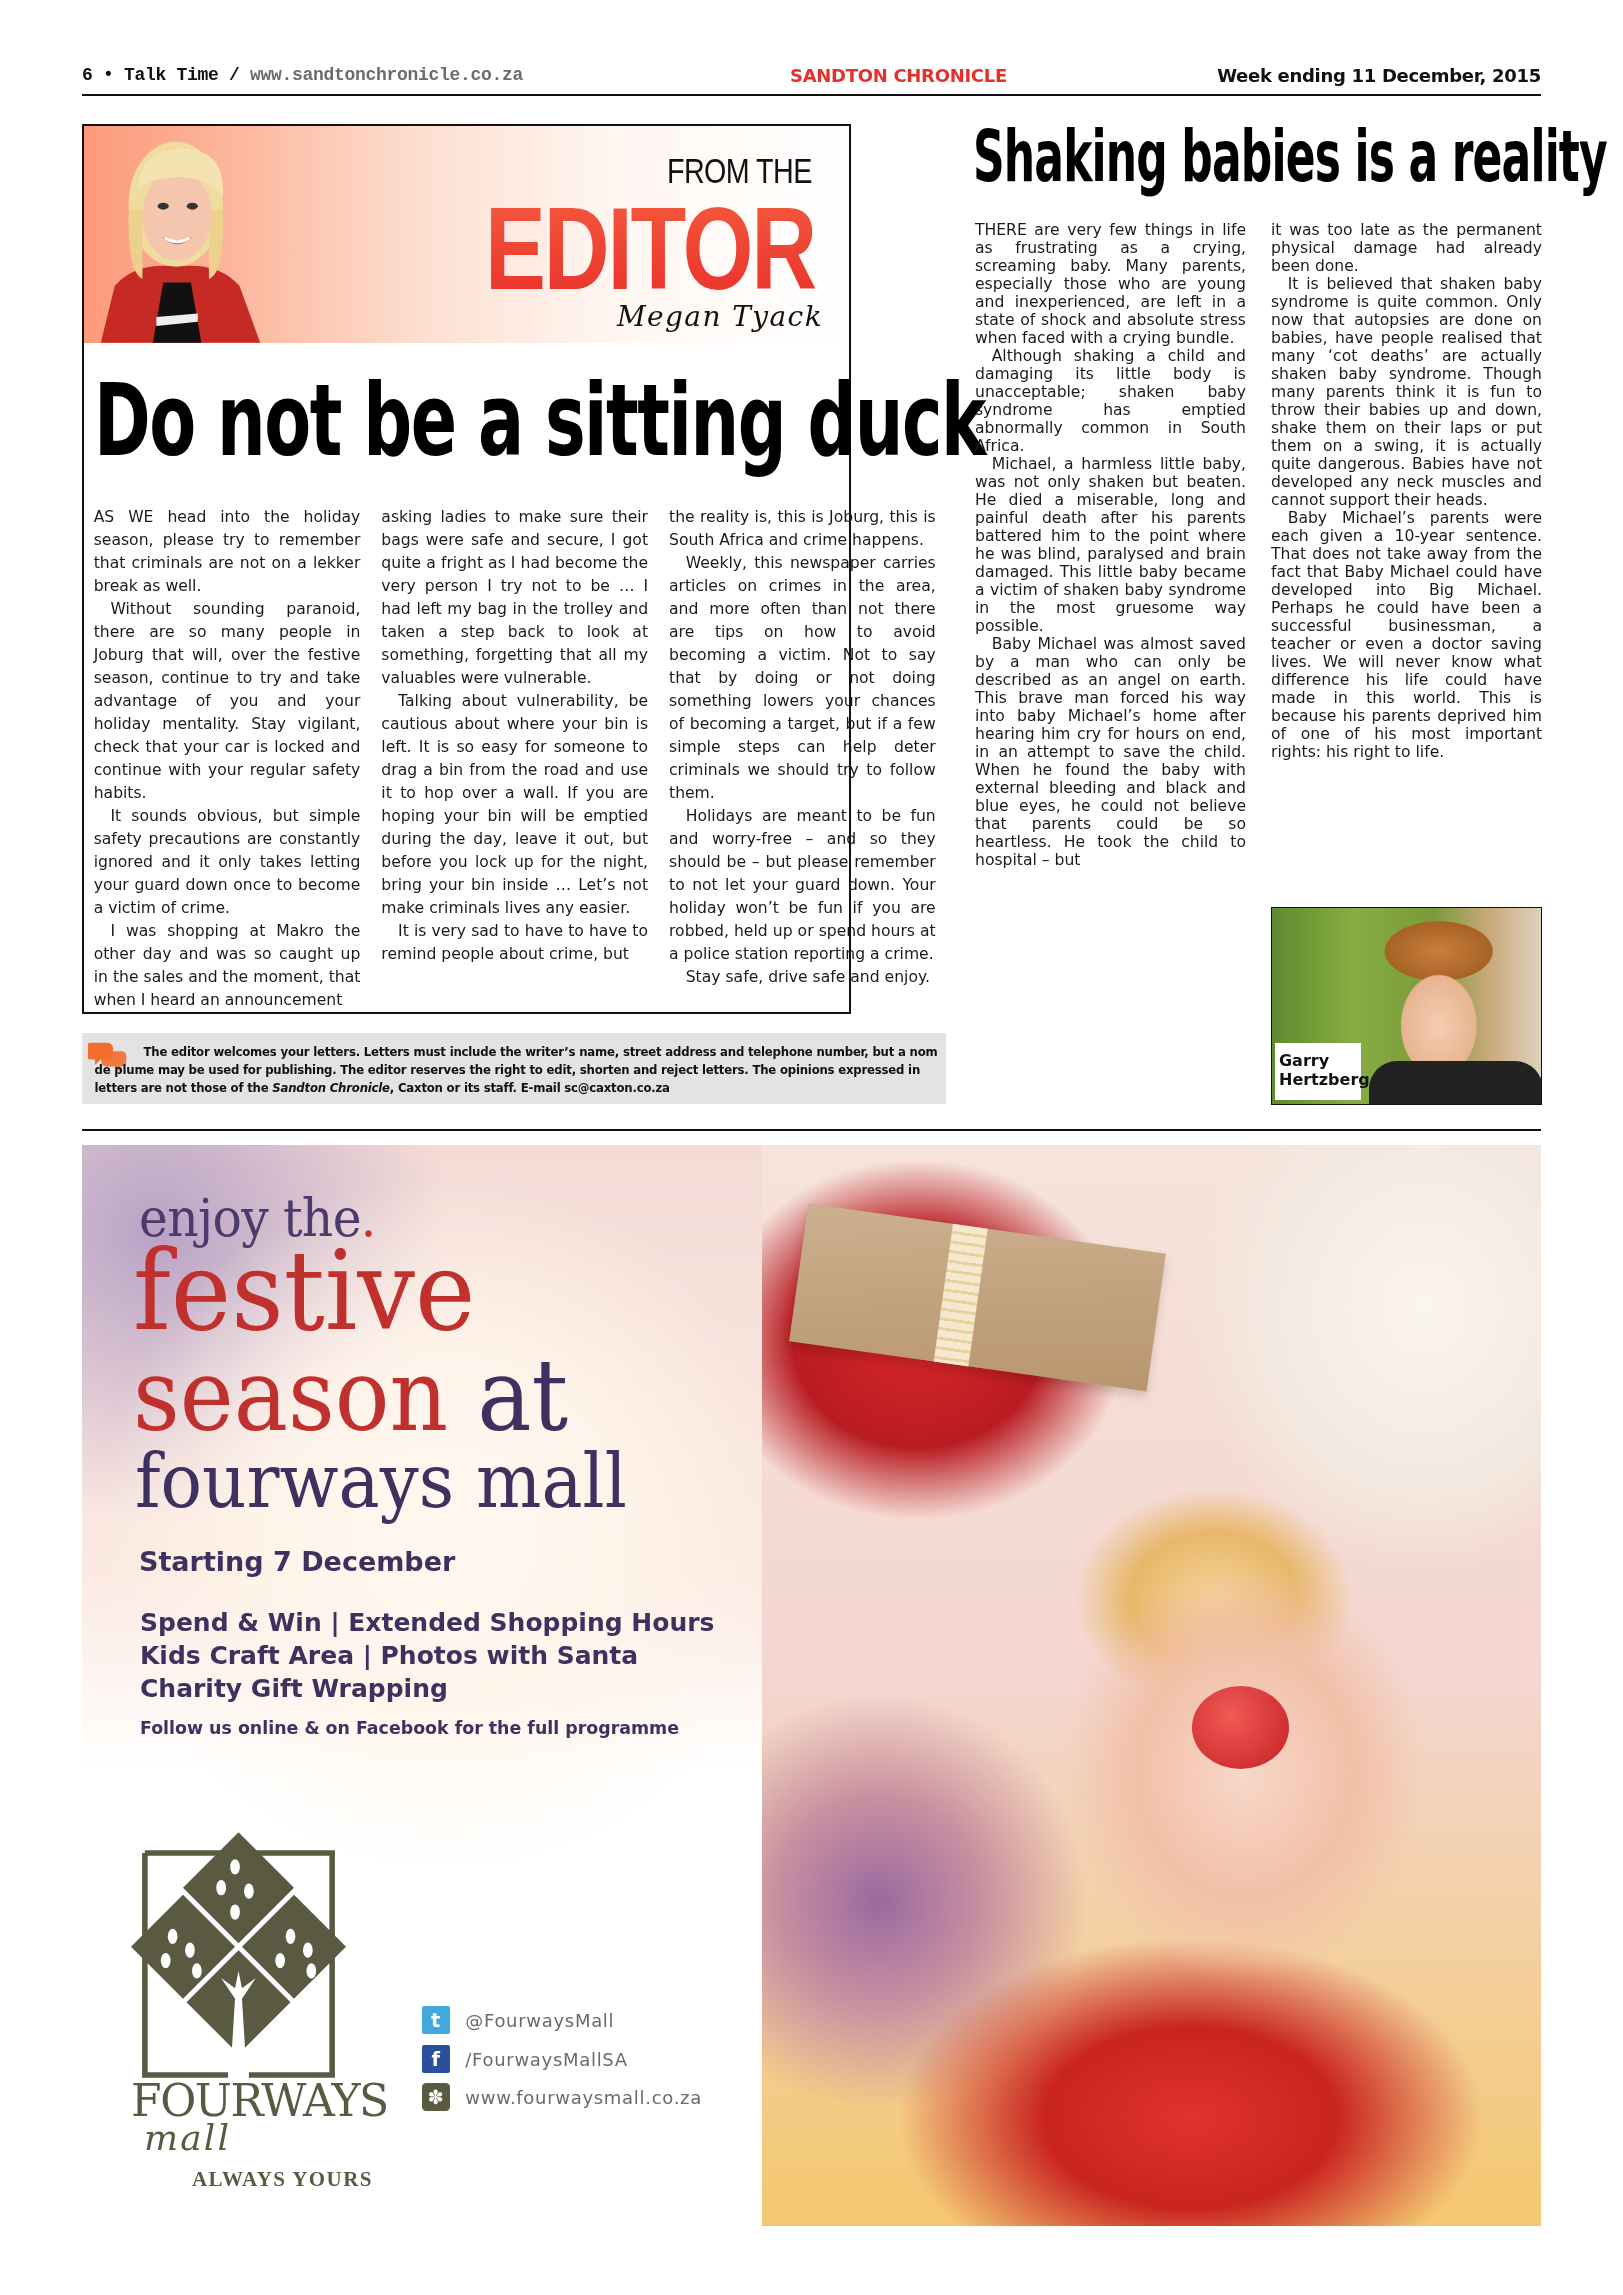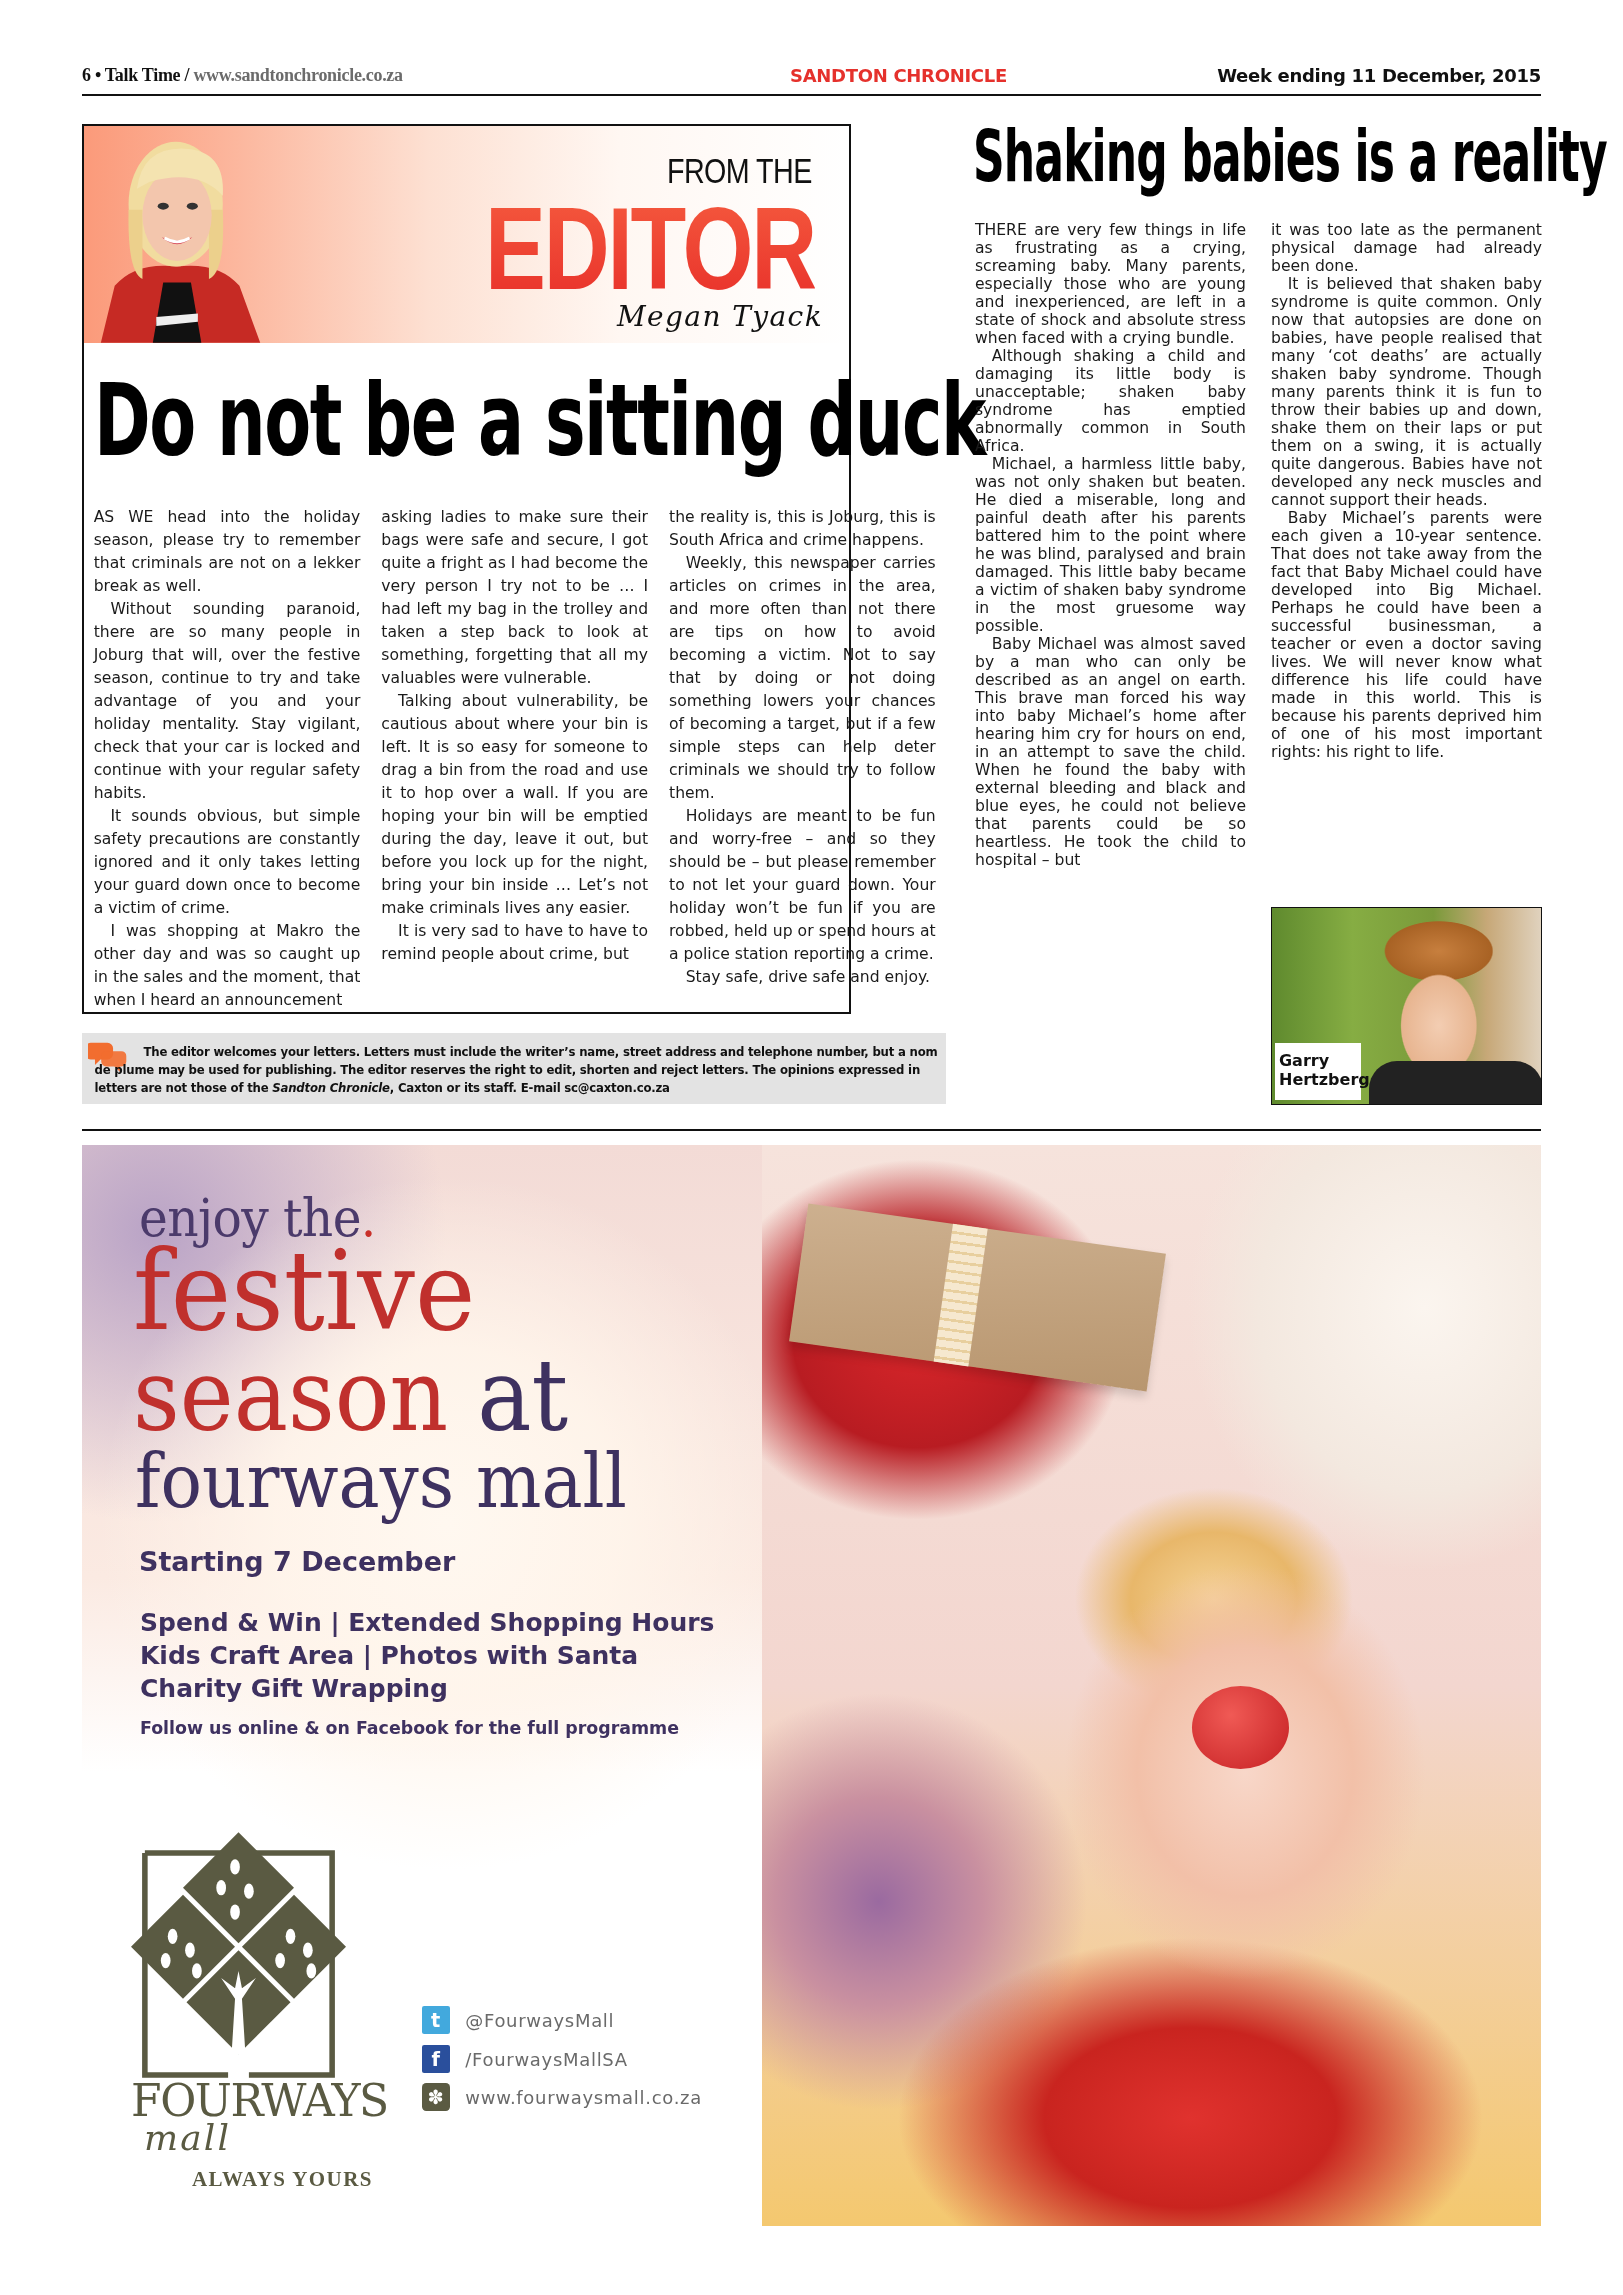--- a/index.html
+++ b/index.html
@@ -1,21 +1,21 @@
 <!DOCTYPE html>
 <html style="font-size:11px"><head>
 <meta charset="utf-8">
 <style>
   html, body { margin:0; padding:0; background:#ffffff; }
   body { width:1624px; height:2295px; position:relative; overflow:hidden; font-family:"DejaVu Sans", sans-serif; color:#111; }
   .abs { position:absolute; }
 
   
   .hdr { left:82px; top:62px; width:1459px; height:30.5px; }
-  .hdr-left { position:absolute; left:0; top:2.8px; font-family:Liberation Serif, serif; font-weight:bold; font-size:18px; letter-spacing:-0.3px; }
+  .hdr-left { position:absolute; left:0; top:2.8px; font-family:Liberation Mono, monospace; font-weight:bold; font-size:18px; letter-spacing:-0.3px; }
   .hdr-left .url { color:#6b6b6b; }
   .hdr-mid { position:absolute; left:708px; top:2.8px; font-weight:bold; font-size:18px; color:#e5312c; letter-spacing:-0.3px; }
   .hdr-right { position:absolute; right:0; top:2.8px; font-weight:bold; font-size:18px; letter-spacing:-0.3px; }
   .hdr-rule { left:82px; top:94px; width:1459px; height:2.1px; background:#111; }
 
   
   .ed-box { left:82px; top:124px; width:769px; height:890px; border:2.8px solid #111; box-sizing:border-box; }
   .ed-banner { position:absolute; left:0; top:0; width:100%; height:217px;
     background:linear-gradient(90deg,#fb9a7a 0%,#fcb79e 20%,#fde0d2 45%,#fff7f2 70%,#ffffff 100%); overflow:hidden; }
   .ed-photo { position:absolute; left:2.8px; top:14px; width:194px; height:203px; }

